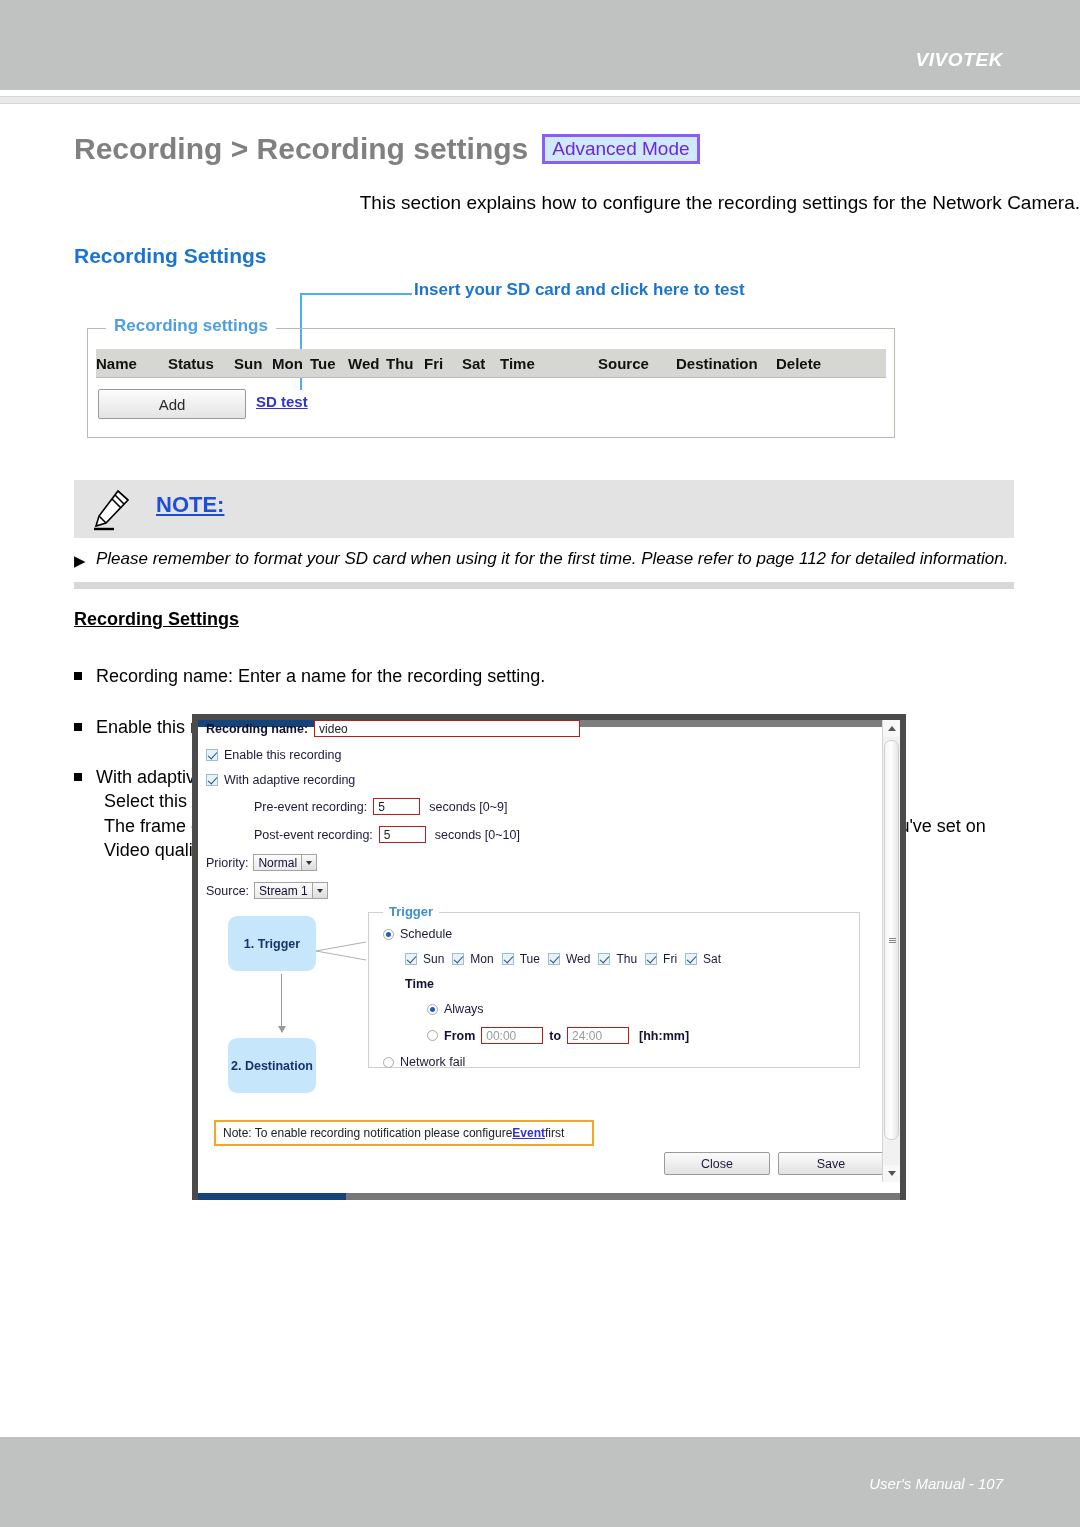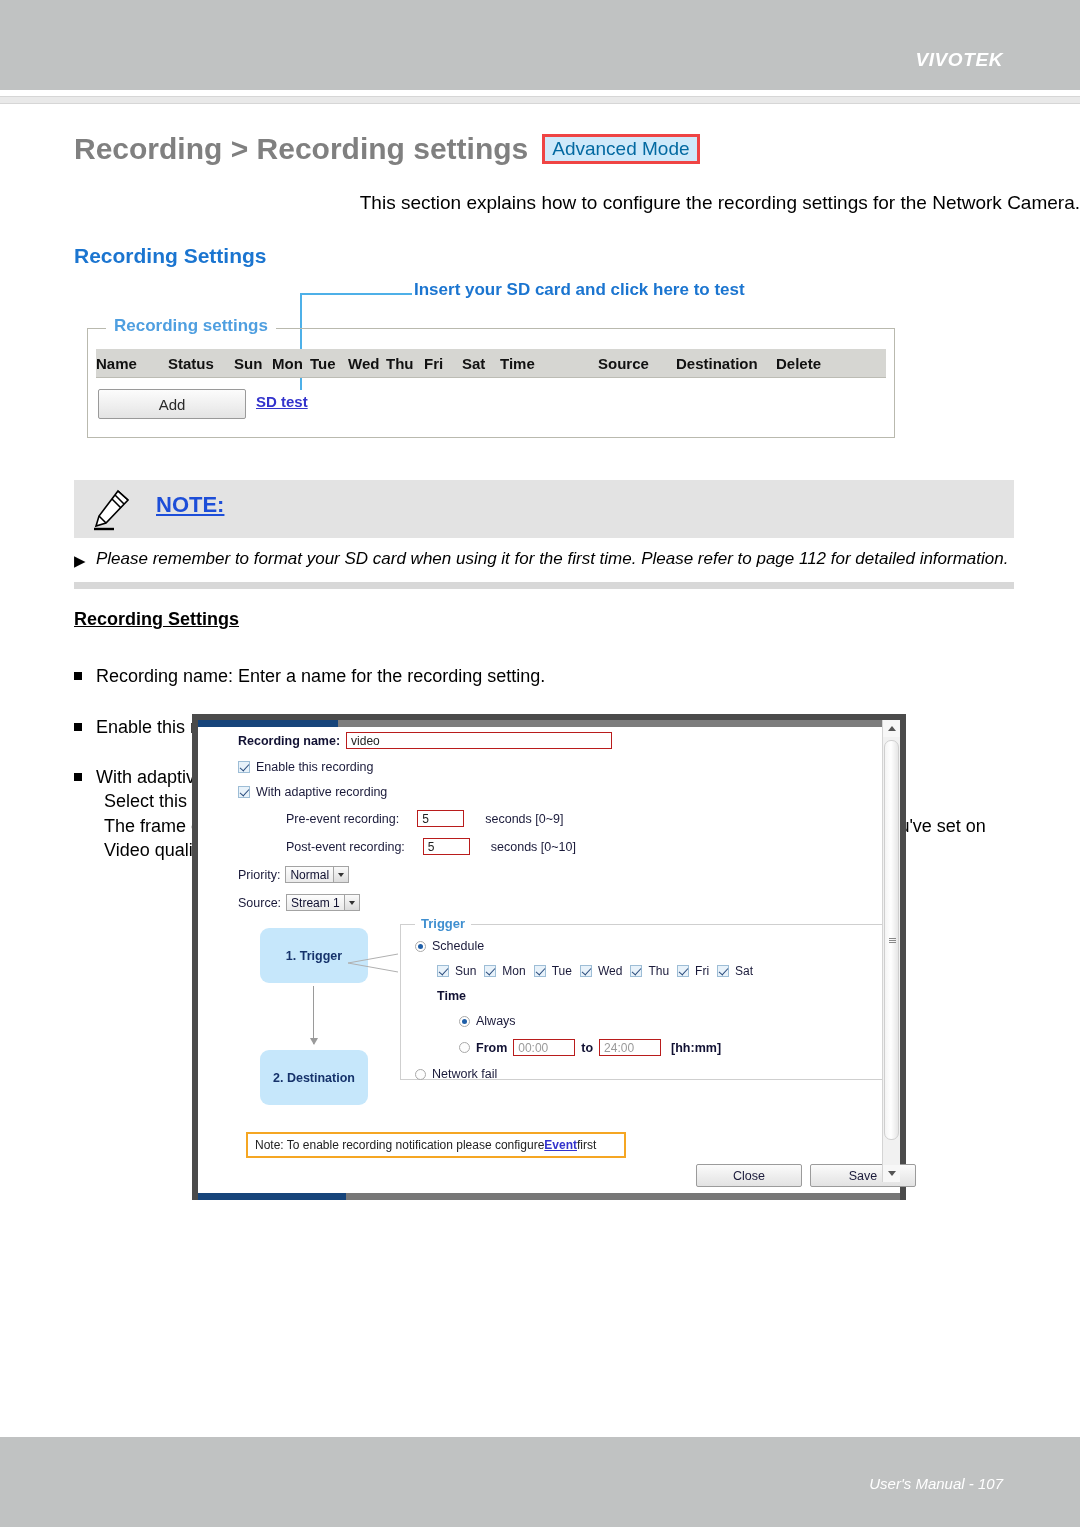--- a/index.html
+++ b/index.html
@@ -36,23 +36,23 @@
   }
   
   .content{position:absolute;left:0;top:102px;width:1080px;}
   .title{
     margin:30px 0 0 74px;
     font-size:30px;font-weight:bold;color:#808080;
     display:flex;align-items:center;
   }
   .badge-advanced{
     display:inline-block;margin-left:14px;
-    background:#cfe9fa;border:3px solid #ef4444;
+    background:#cfe9fa;border:3px solid #8b5cf6;
     padding:2px 7px 3px 7px;
-    color:#0369a1;font-size:19px;font-weight:normal;
+    color:#6d28d9;font-size:19px;font-weight:normal;
     line-height:1.05;
   }
   .intro{
     margin:26px 0 0 74px;font-size:19px;color:#000;text-align:right;
   }
   .h2blue{
     margin:30px 0 0 74px;font-size:21px;font-weight:bold;color:#1b75d0;
   }
   
   .callout-wrap{position:relative;height:46px;}
@@ -145,22 +145,22 @@
     box-sizing:border-box;
   }
   .dlg-titlebar{
     position:absolute;left:0;top:0;width:702px;height:7px;
     background:#7d7d7d;
   }
   .dlg-titlebar .seg{
     position:absolute;left:0;top:0;width:140px;height:7px;background:#16447a;
   }
   .dlg-body{
-    position:absolute;left:8px;top:12px;width:648px;height:446px;
-    font-size:12.5px;color:#1a1a3a;margin-left:32px;
+    position:absolute;left:8px;top:0;width:648px;height:446px;
+    font-size:12.5px;color:#1a1a3a;
   }
   .row{display:flex;align-items:center;margin-bottom:11px;}
   .lbl-bold{font-weight:bold;color:#111133;}
   .txtin{
     border:1px solid #b91c1c;background:#fff;height:17px;line-height:17px;
     font-size:12px;color:#222;padding:0 4px;box-sizing:border-box;
   }
   .w-recname{width:266px;}
   .w-secs{width:47px;}
   .w-time{width:62px;color:#9a9a9a;}
@@ -190,29 +190,29 @@
   }
   .sel .caret{
     width:14px;height:15px;margin-left:4px;
     background:linear-gradient(#fafafa,#dcdcdc);border-left:1px solid #a3a3a3;
     display:flex;align-items:center;justify-content:center;
   }
   .caret i{
     display:block;width:0;height:0;border-left:3.5px solid transparent;
     border-right:3.5px solid transparent;border-top:4px solid #333;
   }
-  .indent1{margin-left:48px;gap:12px;}
+  .indent1{margin-left:48px;}
   .indent2{margin-left:22px;}
 
   
   .flow{
     position:absolute;left:22px;top:196px;width:110px;height:180px;
   }
   .flowbox{
-    width:108px;height:55px;background:#c6e7fb;border-radius:9px;
+    width:88px;height:55px;background:#c6e7fb;border-radius:9px;
     display:flex;align-items:center;justify-content:center;
     font-size:12.5px;font-weight:bold;color:#16336b;
   }
   .flowarrow{
     position:absolute;left:53px;top:58px;width:1px;height:58px;background:#9a9a9a;
   }
   .flowarrow:after{
     content:"";position:absolute;left:-3.5px;top:52px;width:0;height:0;
     border-left:4px solid transparent;border-right:4px solid transparent;
     border-top:7px solid #9a9a9a;

